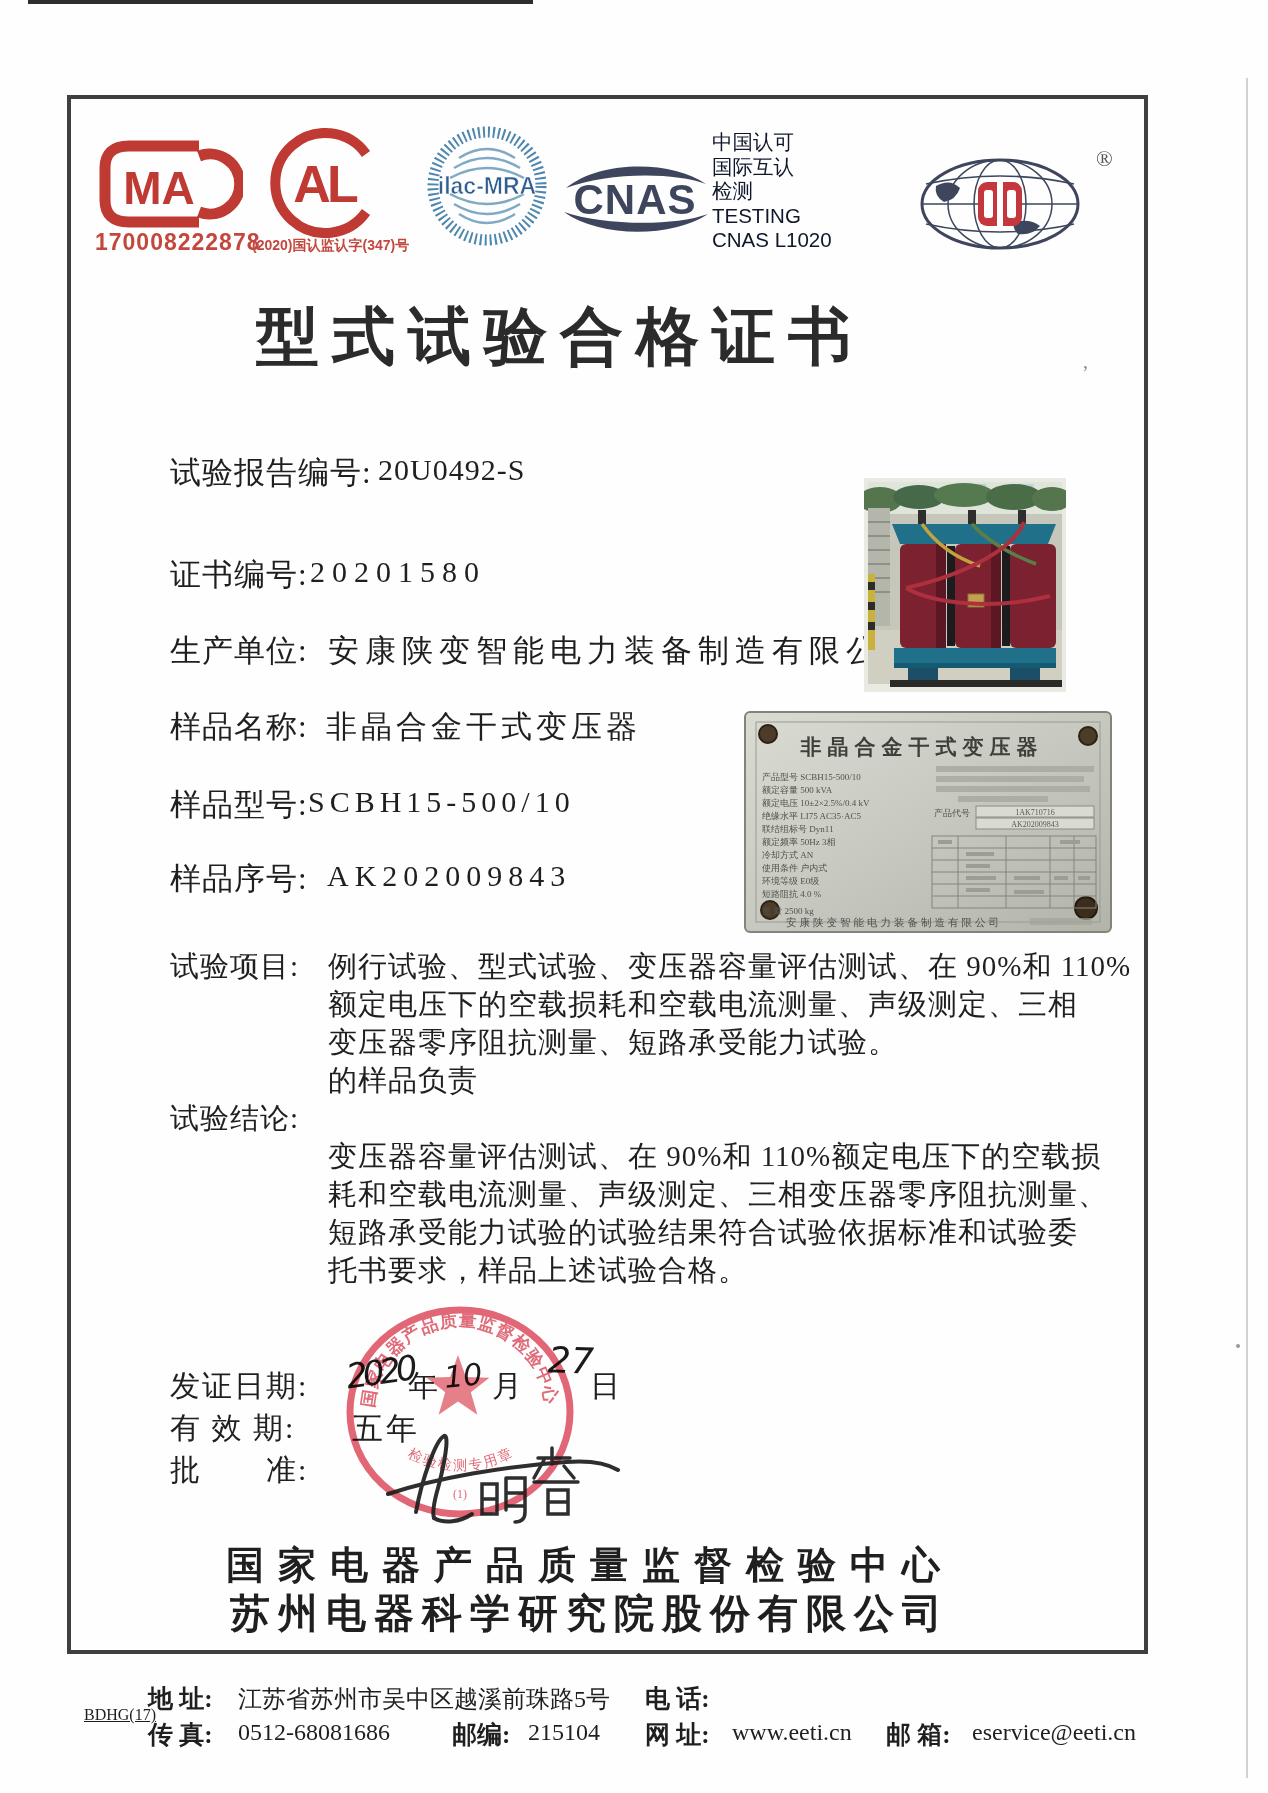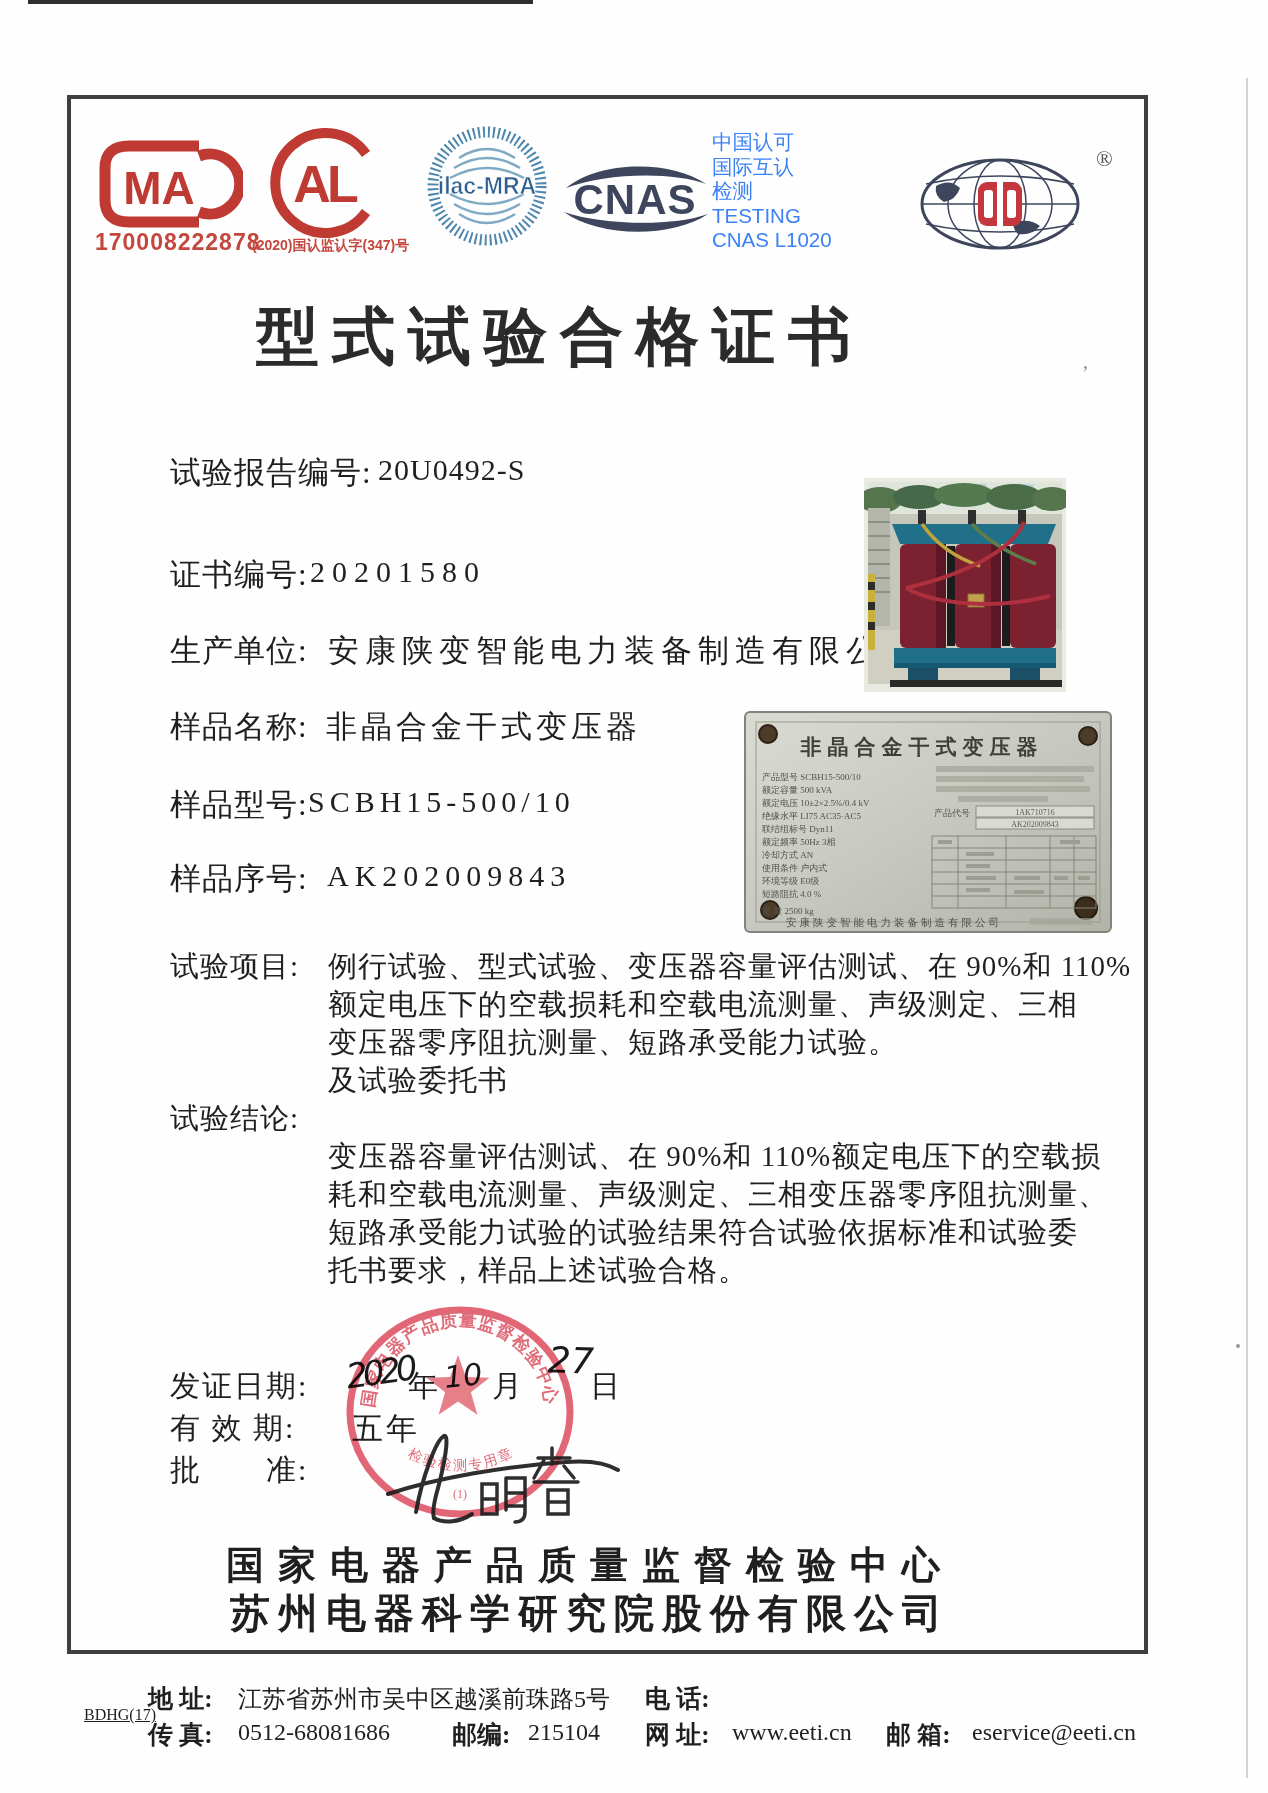--- a/index.html
+++ b/index.html
@@ -7,21 +7,21 @@
   .page{position:relative;width:1268px;height:1793px;margin:0 auto;background:#fefefe;
         font-family:"Liberation Serif","DejaVu Serif",serif;color:#1f1f1f;overflow:hidden;}
   .abs{position:absolute;}
   .frame{position:absolute;left:67px;top:95px;width:1081px;height:1559px;border:4px solid #3f3f3f;}
   .scan-top{position:absolute;left:28px;top:0;width:505px;height:4px;background:#2e2e2e;}
   .scan-edge{position:absolute;left:1246px;top:78px;width:2px;height:1700px;background:#d2d2d2;}
   .mark-sm{position:absolute;color:#8a8a8a;font-size:20px;}
   .logo-num{position:absolute;color:#c4473e;font-family:"Liberation Sans","DejaVu Sans",sans-serif;
             font-weight:600;}
   .recog{position:absolute;left:712px;top:130px;font-family:"Liberation Sans","DejaVu Sans",sans-serif;
-         color:#3b82f6;font-size:20.5px;line-height:24.5px;font-weight:500;}
+         color:#0f172a;font-size:20.5px;line-height:24.5px;font-weight:500;}
   .cert-title{position:absolute;left:90px;top:294px;width:940px;text-align:center;
               font-family:"Liberation Sans","DejaVu Sans",sans-serif;
               font-size:63px;font-weight:900;letter-spacing:13px;color:#2b2b2b;white-space:nowrap;}
   .f-label{position:absolute;font-size:31px;letter-spacing:1px;white-space:nowrap;}
   .f-value{position:absolute;font-size:30px;white-space:nowrap;}
   .bodyblock{position:absolute;left:170px;top:948px;width:960px;}
   .bodyline{position:relative;height:38px;font-size:29px;line-height:37px;letter-spacing:1px;white-space:nowrap;}
   .bl-label{position:absolute;left:0;}
   .bl-text{position:absolute;left:158px;}
   .iss-label{position:absolute;font-size:30px;letter-spacing:2px;white-space:nowrap;}
@@ -240,21 +240,21 @@
         <span class="bl-label">试验项目:</span>
         <span class="bl-text">例行试验、型式试验、变压器容量评估测试、在 90%和 110%</span>
       </div>
     <div class="bodyline">
         <span class="bl-text">额定电压下的空载损耗和空载电流测量、声级测定、三相</span>
       </div>
     <div class="bodyline">
         <span class="bl-text">变压器零序阻抗测量、短路承受能力试验。</span>
       </div>
     <div class="bodyline">
-        <span class="bl-text">及试验委托书</span>
+        <span class="bl-text">的样品负责</span>
       </div>
     <div class="bodyline">
         <span class="bl-label">试验结论:</span>
       </div>
     <div class="bodyline">
         <span class="bl-text">变压器容量评估测试、在 90%和 110%额定电压下的空载损</span>
       </div>
     <div class="bodyline">
         <span class="bl-text">耗和空载电流测量、声级测定、三相变压器零序阻抗测量、</span>
       </div>

